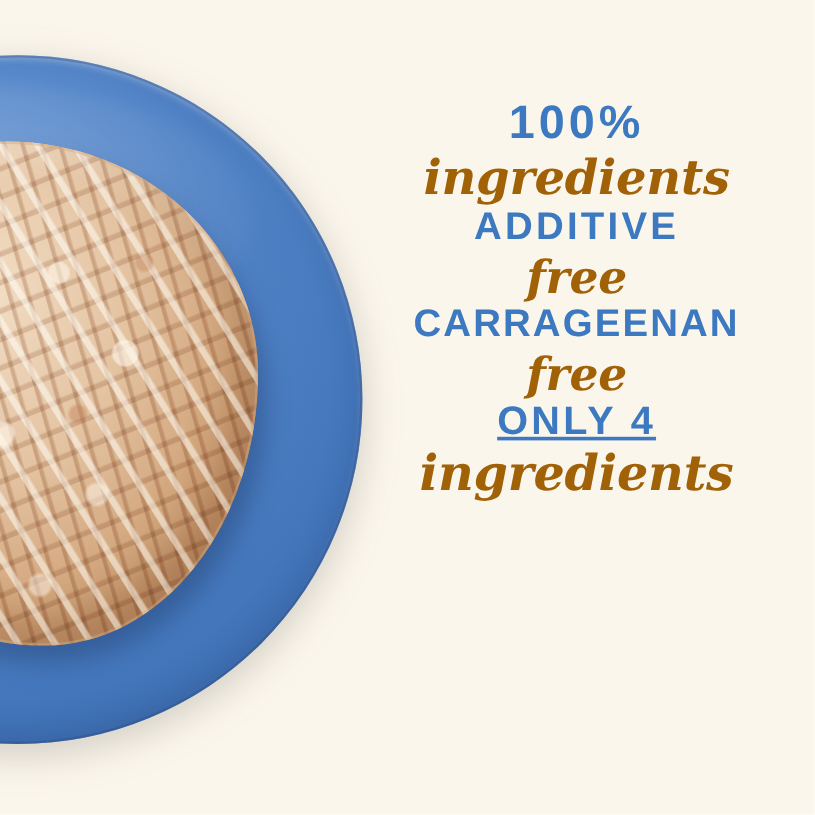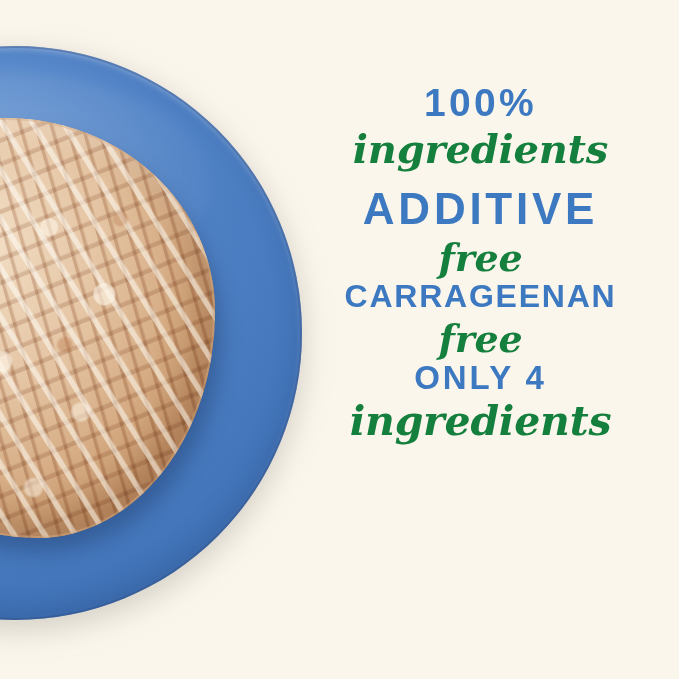--- a/index.html
+++ b/index.html
@@ -184,39 +184,39 @@
   .claim { text-align: center; width: 100%; }
   .claim + .claim { margin-top: 0; }
   .claim-head {
     color: #3C79C0;
     font-weight: bold;
     letter-spacing: 0.085em;
     line-height: 1.06;
     white-space: nowrap;
   }
   .claim-script {
-    color: #15803d;
+    color: #a16207;
     font-family: "DejaVu Serif", serif;
     font-style: italic;
     font-weight: bold;
     letter-spacing: -0.005em;
     white-space: nowrap;
   }
 
   
   .c1 .claim-head   { font-size: 39px; }
   .c1 .claim-script { font-size: 40px; margin-top: 2px; }
   .c2 { margin-top: 40px; }
-  .c2 .claim-head   { font-size: 44px; margin-top: 14px; }
+  .c2 .claim-head   { font-size: 32px; }
   .c2 .claim-script { font-size: 38px; margin-top: 2px; }
   .c3 { margin-top: 28px; }
   .c3 .claim-head   { font-size: 32px; letter-spacing: 0.055em; text-align: center; }
   .c3 .claim-script { font-size: 38px; margin-top: 2px; }
   .c4 { margin-top: 30px; }
-  .c4 .claim-head   { font-size: 33px; }
+  .c4 .claim-head   { font-size: 33px; text-decoration: underline; }
   .c4 .claim-script { font-size: 41px; margin-top: 1px; }
 </style>
 </head>
 <body>
 
 <div id="canvas">
 
   <div id="photo-panel">
     <div class="plate-shadow"></div>
     <div class="plate"></div>

